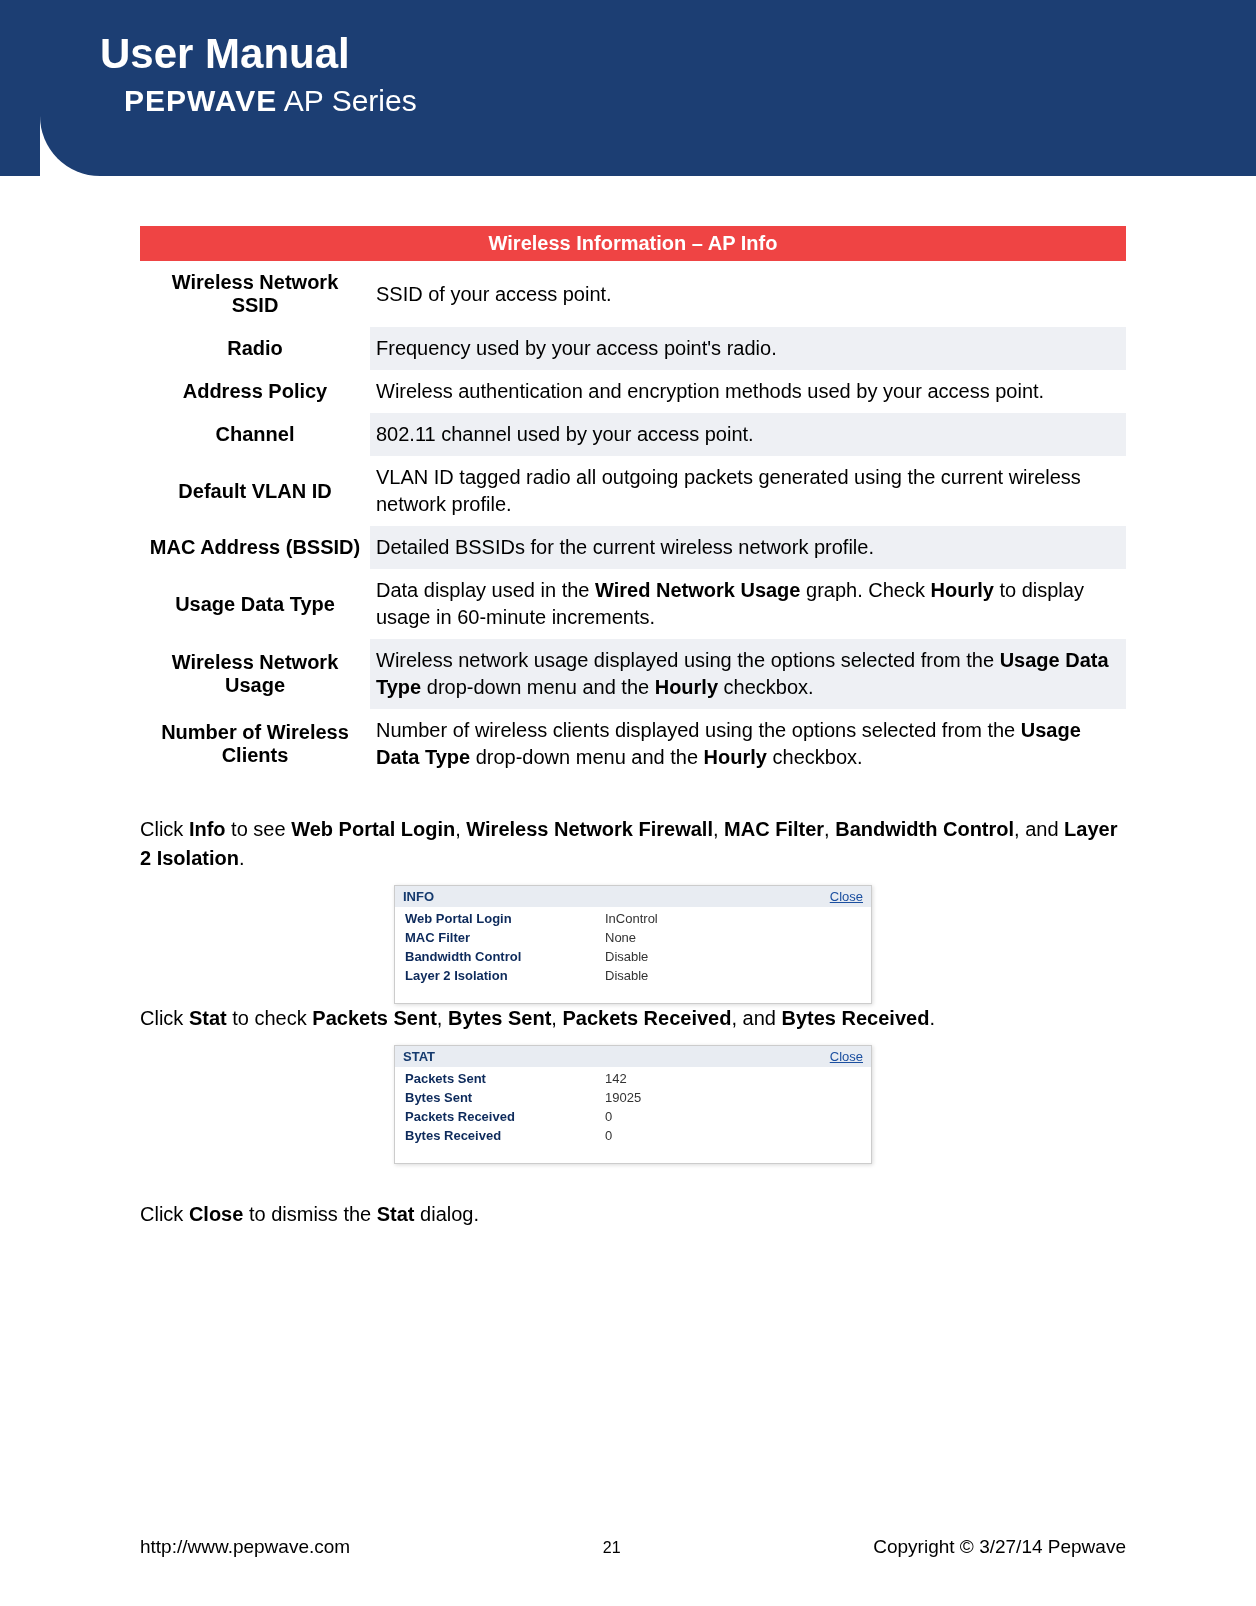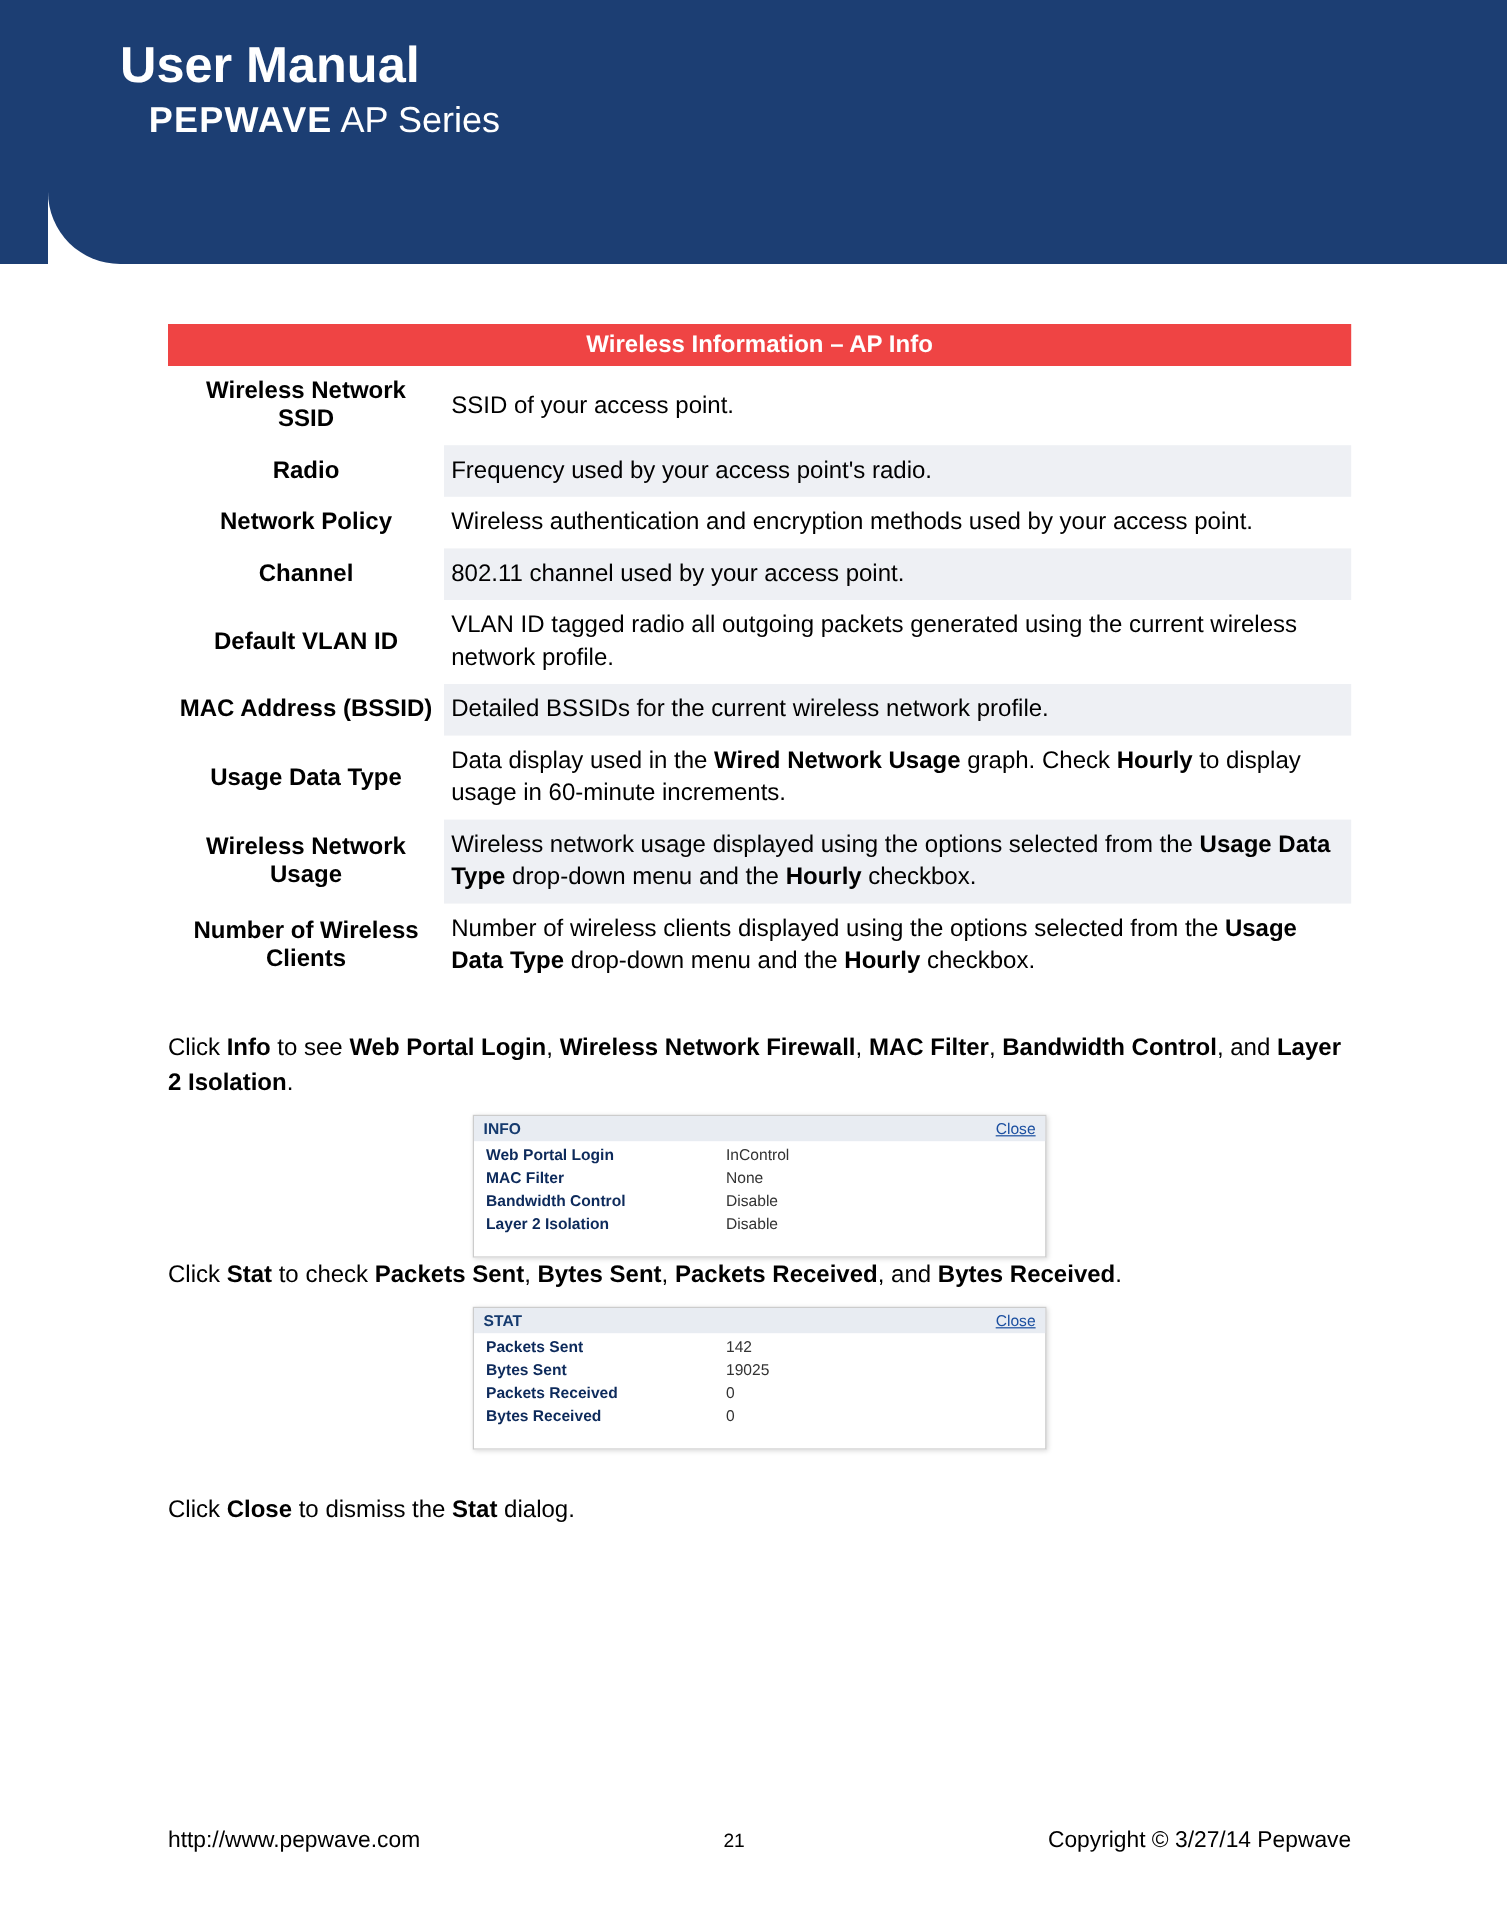--- a/index.html
+++ b/index.html
@@ -6,21 +6,21 @@
   body {
     font-family: Arial, Helvetica, sans-serif;
     width: 1256px;
     height: 1606px;
     background: #fff;
     position: relative;
     color: #000;
   }
   .header-band {
     background: #1c3e73;
-    height: 220px;
+    height: 176px;
     position: relative;
     border-bottom-left-radius: 60px;
     margin-left: 40px;
     padding: 30px 0 0 60px;
   }
   .header-band::before {
     content: "";
     position: absolute;
     left: -40px;
     top: 0;
@@ -93,21 +93,21 @@
     font-size: 13px;
   }
   .dialog-hdr .ttl { color: #153a6e; font-weight: bold; }
   .dialog-hdr .close { color: #1b4fa0; text-decoration: underline; cursor: pointer; }
   .dialog-body { padding: 2px 0 18px 0; }
   .drow { display: flex; font-size: 13px; padding: 2px 10px; }
   .drow .k { width: 200px; font-weight: bold; color: #0d2a5b; }
   .drow .v { color: #333; }
   .footer {
     position: absolute;
-    bottom: 61px;
+    bottom: 48px;
     left: 0;
     width: 100%;
     padding: 0 130px 0 140px;
     display: flex;
     justify-content: space-between;
     align-items: baseline;
     font-size: 19px;
   }
   .footer .pnum { font-size: 16px; }
   b, strong { font-weight: bold; }
@@ -133,21 +133,21 @@
       <tbody id="tbody">
         <tr>
           <td class="label">Wireless Network SSID</td>
           <td class="desc">SSID of your access point.</td>
         </tr>
         <tr class="shade">
           <td class="label">Radio</td>
           <td class="desc">Frequency used by your access point's radio.</td>
         </tr>
         <tr>
-          <td class="label">Network Policy</td>
+          <td class="label">Address Policy</td>
           <td class="desc">Wireless authentication and encryption methods used by your access point.</td>
         </tr>
         <tr class="shade">
           <td class="label">Channel</td>
           <td class="desc">802.11 channel used by your access point.</td>
         </tr>
         <tr>
           <td class="label">Default VLAN ID</td>
           <td class="desc">VLAN ID tagged radio all outgoing packets generated using the current wireless network profile.</td>
         </tr>

